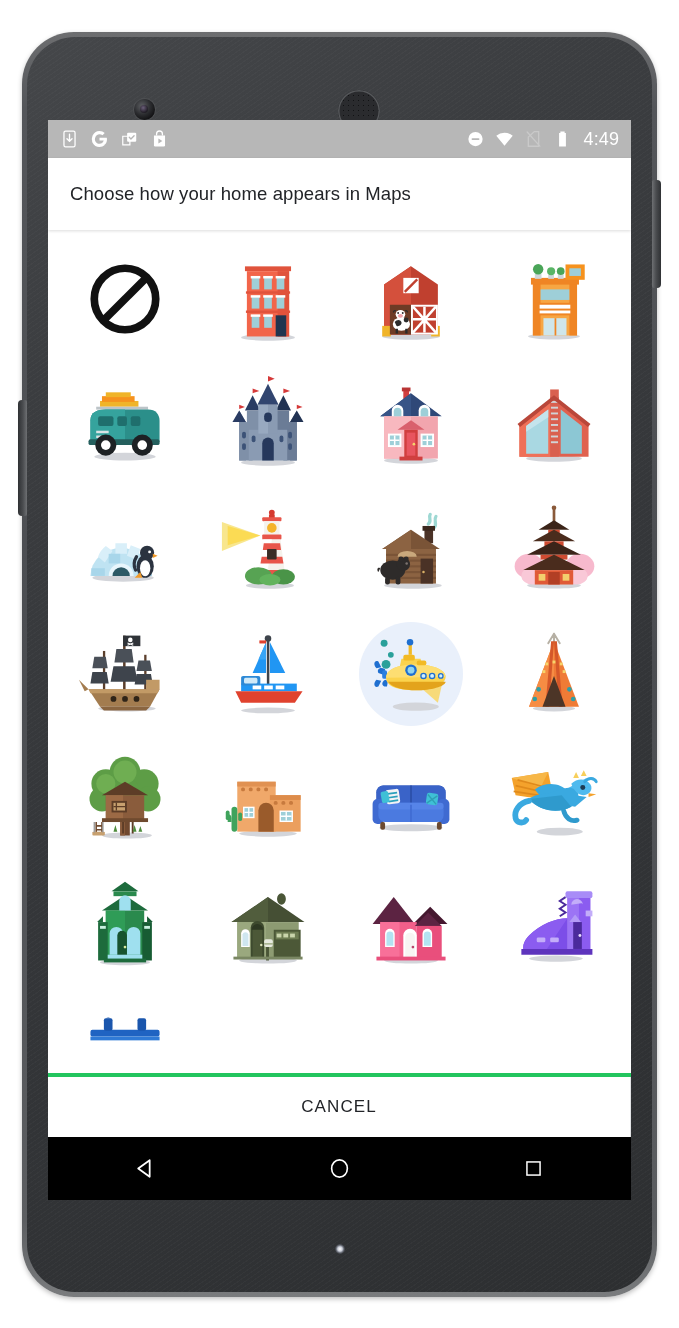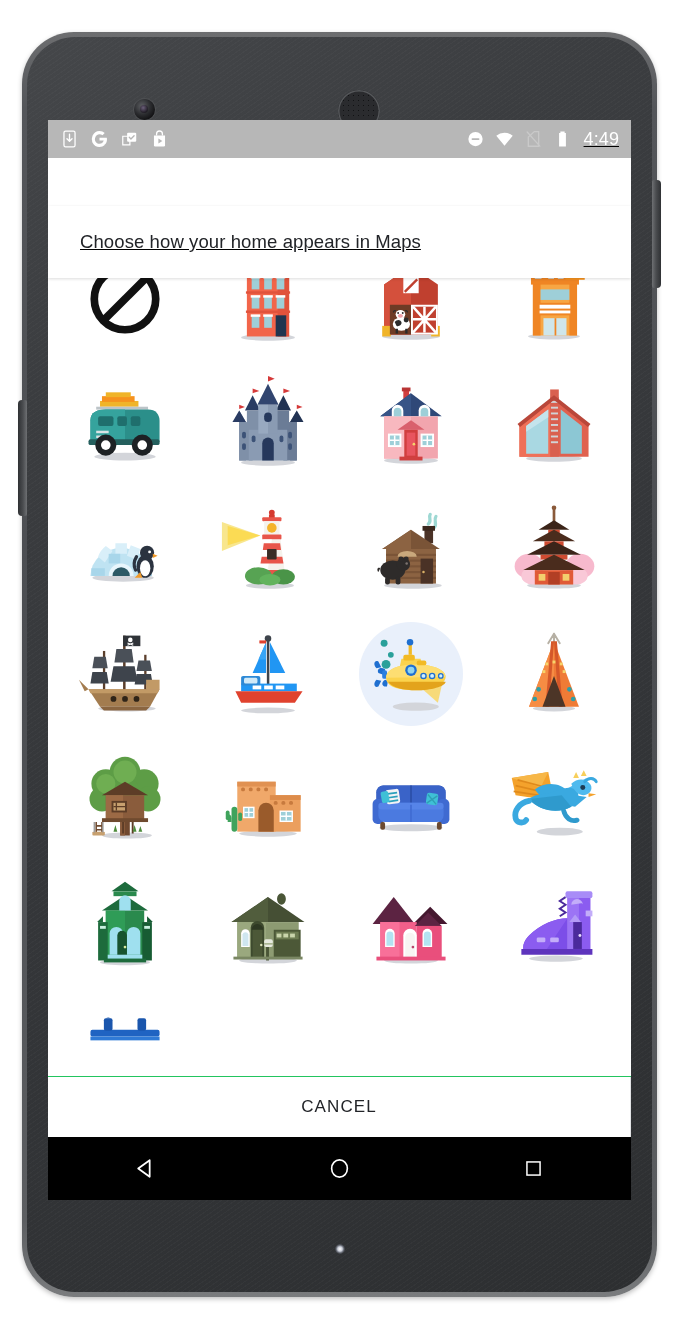--- a/index.html
+++ b/index.html
@@ -46,37 +46,37 @@
     background-size:5px 5px;background-position:3px 3px;
   }
   .led{
     position:absolute;left:313px;top:1212px;width:10px;height:10px;border-radius:50%;
     background:radial-gradient(circle,#ffffff 0%,#c9cdd8 32%,rgba(150,158,178,.35) 58%,rgba(60,62,66,0) 80%);
   }
 
   
   .screen{
     position:absolute;left:26px;top:88px;width:583px;height:1080px;
-    background:#ffffff;overflow:hidden;text-decoration:underline;
+    background:#ffffff;overflow:hidden;
   }
 
   
   .statusbar{
     position:relative;height:38px;background:#b7b7b7;
     display:flex;align-items:center;padding:0 12px;box-sizing:border-box;
   }
   .sb-left{display:flex;align-items:center;gap:11px;}
   .sb-right{margin-left:auto;display:flex;align-items:center;gap:10px;}
   .sb-ico{width:19px;height:22px;display:block;}
   .sb-time{color:#fff;font-size:18px;letter-spacing:.1px;line-height:1;padding-left:2px;}
 
   
   .title-bar{
-    height:72px;background:#fff;display:flex;align-items:center;padding:0 32px;box-sizing:border-box;
-    box-shadow:0 1px 3px rgba(0,0,0,.14);position:relative;z-index:3;margin-top:48px;
+    height:72px;background:#fff;display:flex;align-items:center;padding:0 22px;box-sizing:border-box;
+    box-shadow:0 1px 3px rgba(0,0,0,.14);position:relative;z-index:3;
   }
   .title-bar span{font-size:18.5px;color:#222428;letter-spacing:.1px;}
 
   
   .grid-wrap{
     position:absolute;left:0;top:110px;right:0;bottom:83px;background:#fff;overflow:hidden;
   }
   .grid{
     display:grid;grid-template-columns:repeat(4,1fr);
     padding:6px 6px 0 6px;box-sizing:border-box;
@@ -86,21 +86,21 @@
   }
   .cell .sel{
     position:absolute;width:104px;height:104px;border-radius:50%;background:#e9f0fb;
   }
   .cell svg{position:relative;width:96px;height:96px;display:block;}
   .shadow{fill:#d3d5da;}
 
   
   .actions{
     position:absolute;left:0;right:0;bottom:63px;height:60px;background:#fff;
-    display:flex;border-top:1px solid #22c55e;z-index:4;
+    display:flex;border-top:4px solid #22c55e;z-index:4;
   }
   .act{
     flex:1;display:flex;align-items:center;justify-content:center;
     font-size:17px;letter-spacing:1.1px;font-weight:500;cursor:pointer;user-select:none;
   }
   .act.cancel{color:#222428;}
   .act.save{color:#2a72ed;}
   .act-div{width:1px;background:#e2e3e5;}
 
   

